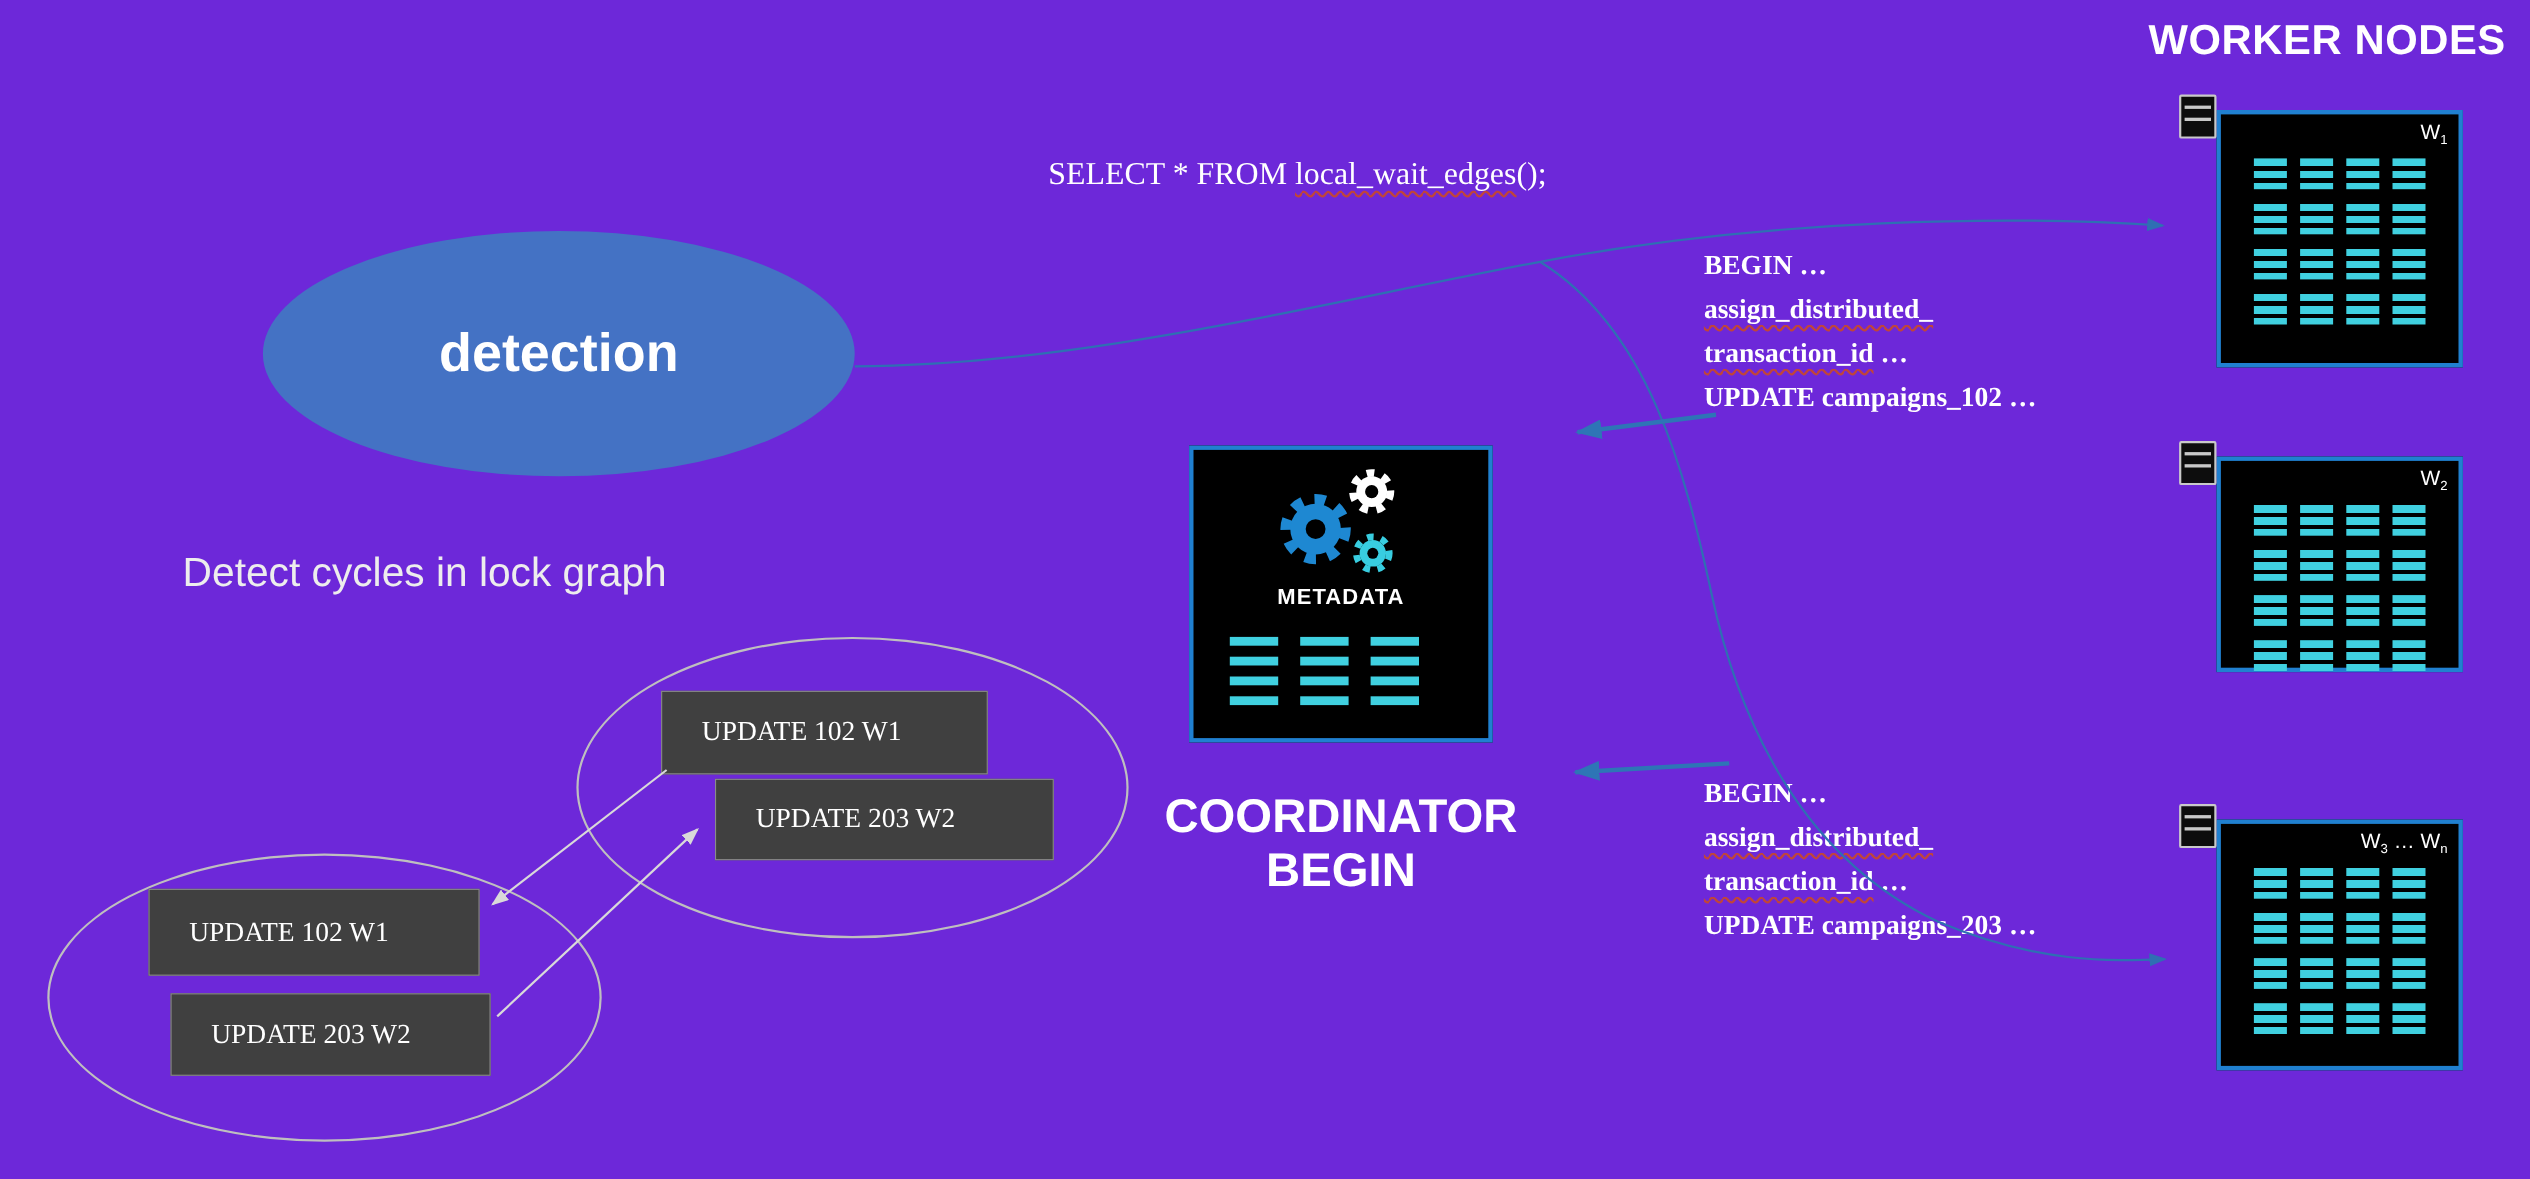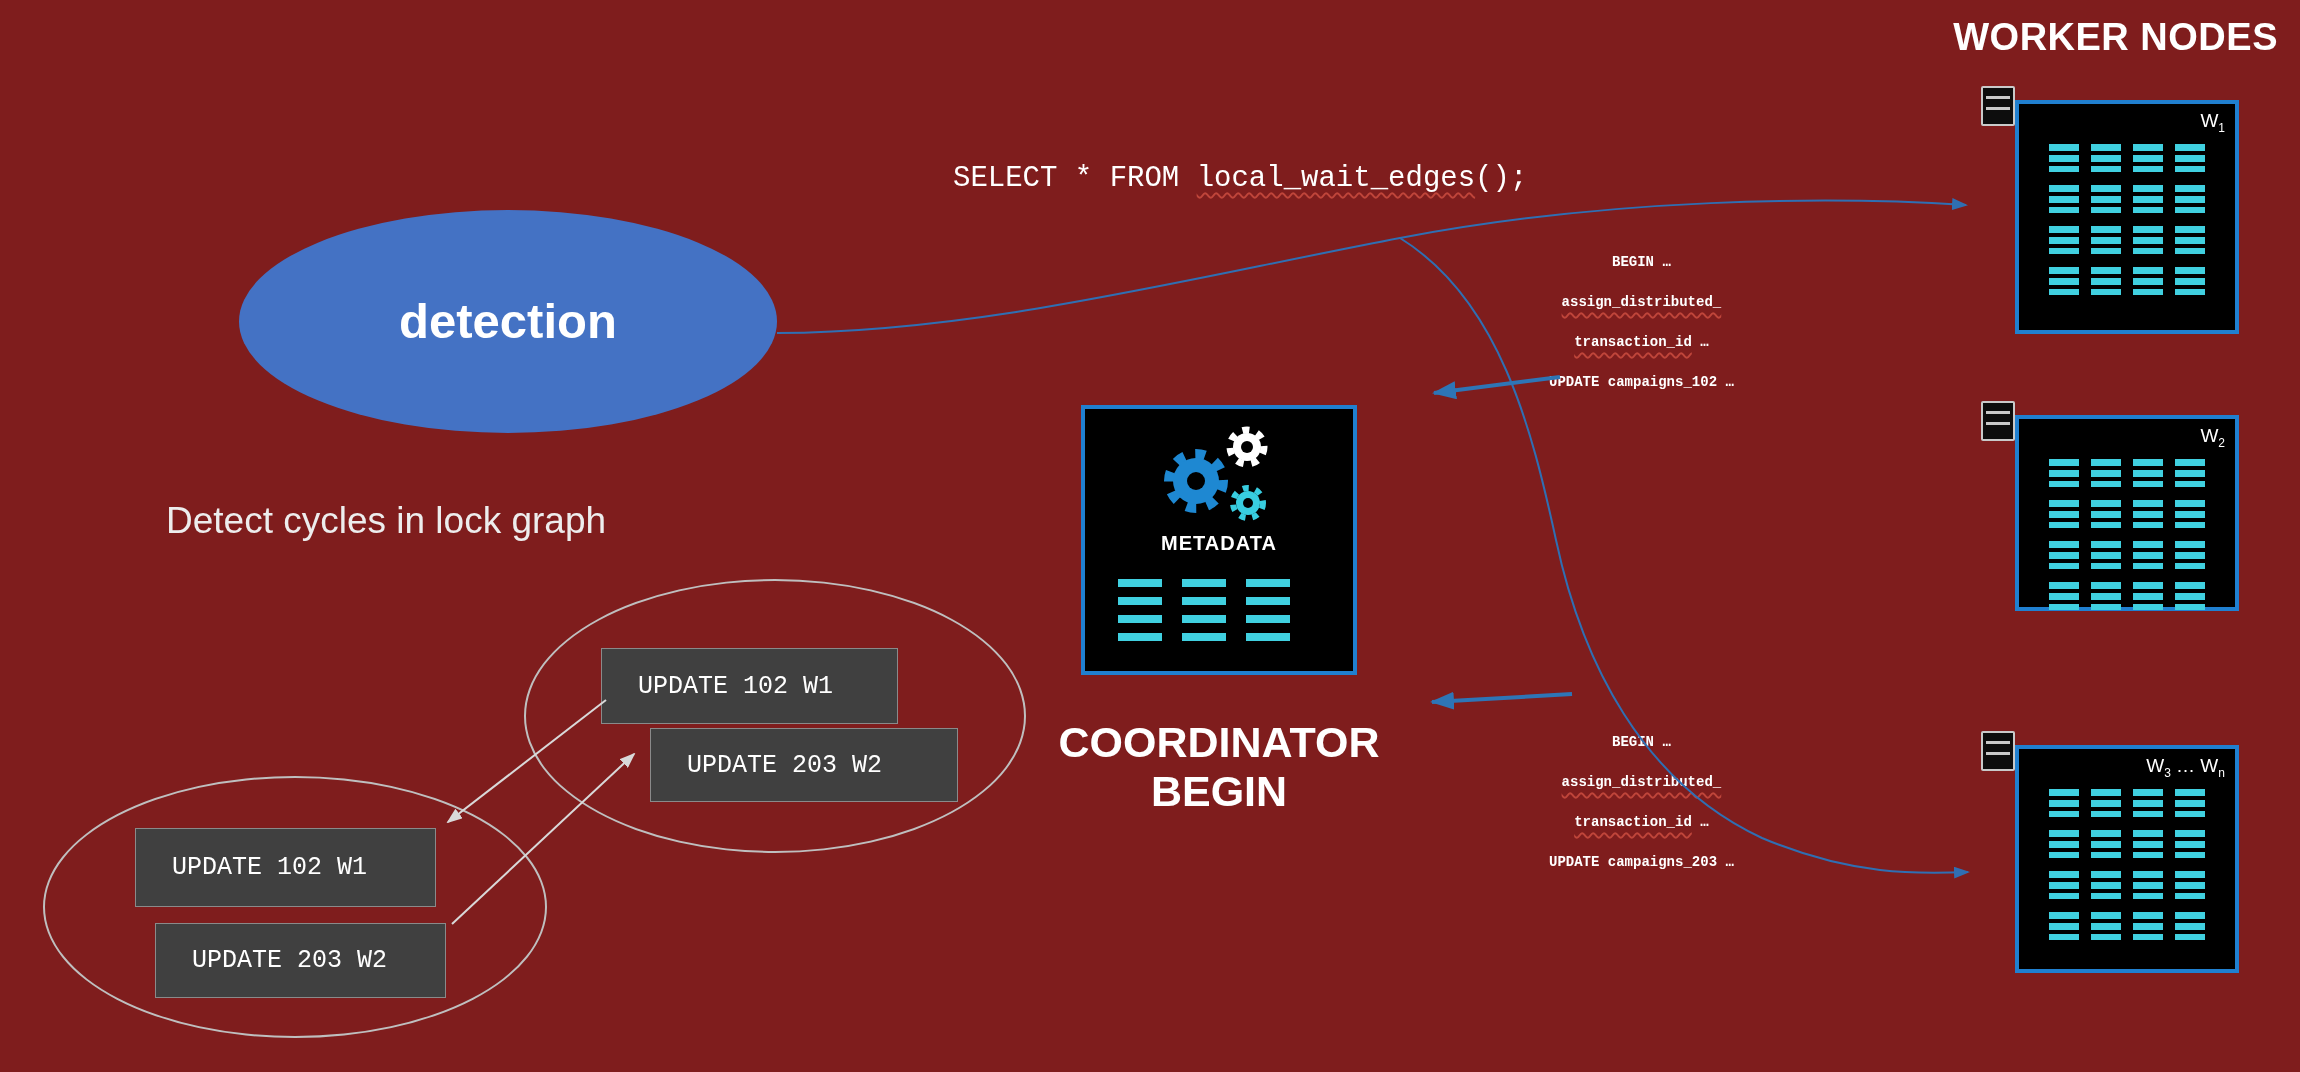--- a/index.html
+++ b/index.html
@@ -9,24 +9,24 @@
     --ellipse-fill:#4472c4;
     --box-gray:#404040;
     --underline-red:#c0453a;
     --border-blue:#2080d0;
     --white-line:#d9d9d9;
     --gear-blue:#1e88d2;
     --gear-cyan:#38cde0;
   }
   html,body{margin:0;padding:0;background:#000;}
   .canvas{
-    position:relative;width:2300px;height:1072px;background:#7f1d1d;overflow:hidden;
+    position:relative;width:2300px;height:1072px;background:#6d28d9;overflow:hidden;
     font-family:"Liberation Sans",sans-serif;color:#fff;
   }
-  .mono{font-family:Liberation Mono, monospace;margin-top:20px;}
+  .mono{font-family:Liberation Serif, serif;}
 
   .worker-nodes-title{
     position:absolute;right:22px;top:16px;font-size:38px;font-weight:800;letter-spacing:.5px;
   }
 
   .sql-query{position:absolute;left:953px;top:142px;font-size:29px;letter-spacing:0;}
   .squiggle{
     text-decoration:underline;
     text-decoration-style:wavy;
     text-decoration-color:var(--underline-red);
@@ -104,21 +104,21 @@
   }
   .server-icon::before,.server-icon::after{
     content:"";position:absolute;left:3px;right:3px;height:3px;background:#c9c9c9;
   }
   .server-icon::before{top:8px;}
   .server-icon::after{top:19px;}
   #srv-0{left:1981px;top:86px;}
   #srv-1{left:1981px;top:401px;}
   #srv-2{left:1981px;top:731px;}
 
-  .tx-block{position:absolute;font-size:14px;font-weight:700;text-align:center;}
+  .tx-block{position:absolute;font-size:25px;font-weight:700;}
   #tx-0{left:1549px;top:222px;}
   #tx-1{left:1549px;top:702px;}
   .tx-line{height:40px;line-height:40px;white-space:pre;}
 
   .overlay{position:absolute;left:0;top:0;pointer-events:none;}
   .thin-line{stroke:var(--line-blue);stroke-width:2;fill:none;}
   .blue-arrow{stroke:var(--accent-blue);stroke-width:4;fill:none;}
   .white-arrow{stroke:var(--white-line);stroke-width:2;fill:none;}
   .fill-thin{fill:var(--line-blue);}
   .fill-blue{fill:var(--accent-blue);}

